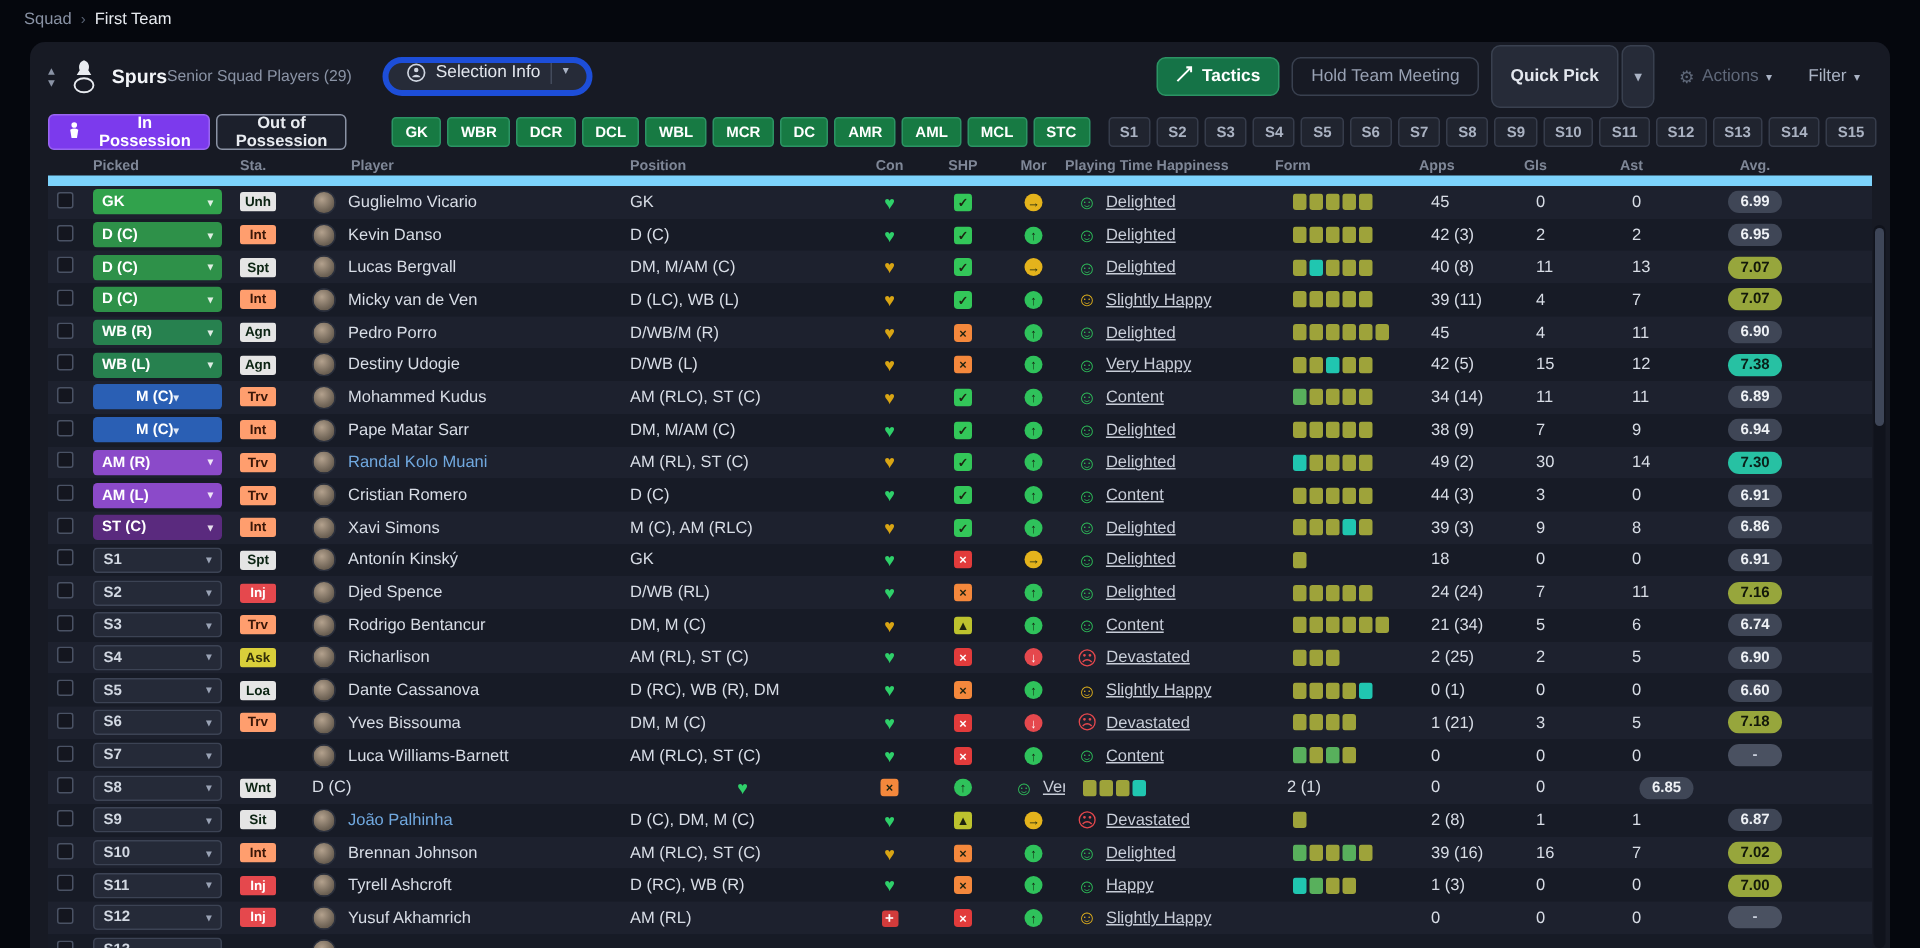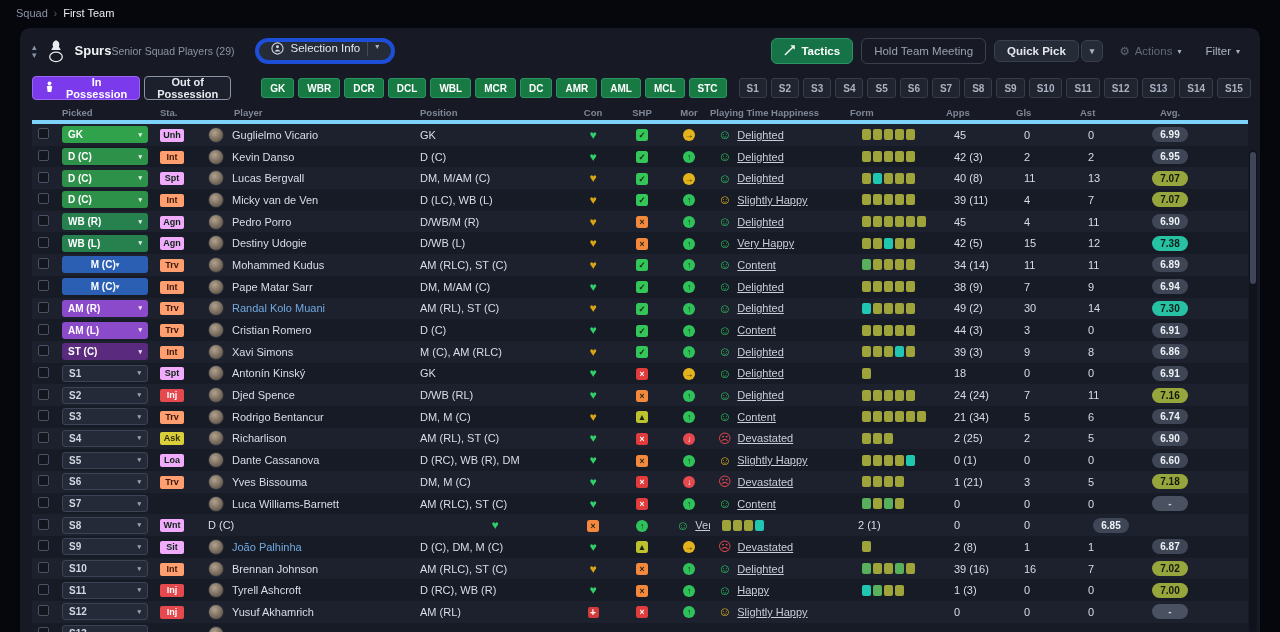--- a/index.html
+++ b/index.html
@@ -29,21 +29,21 @@
   .pill-btn { display:flex; align-items:flex-start; gap:7px; height:26px; padding:0 12px;
     background:#262b38; border:4px solid #1d4ed8; border-radius:14px; color:#e3e7ee; font-size:11.5px; }
   .pill-btn .divider { width:1px; height:14px; background:#434b5c; }
   .chev { font-size:8px; color:#aab3c4; }
   .ph-right { display:flex; align-items:center; gap:8px; }
   .tactics-btn { display:flex; align-items:center; gap:6px; height:26px; padding:0 12px;
     background:#157347; border:1px solid #2c9464; border-radius:6px; color:#fff; font-size:11.5px; font-weight:bold; }
   .ghost-btn { height:26px; padding:0 12px; background:transparent; border:1px solid #39404f;
     border-radius:6px; color:#98a1b3; font-size:11.5px; }
   .split { display:flex; gap:2px; }
-  .dark-btn { height:22px; padding:0 12px; background:#262b38; border:1px solid #39404f;
+  .dark-btn { height:42px; padding:0 12px; background:#262b38; border:1px solid #39404f;
     border-radius:6px; color:#e3e7ee; font-size:11.5px; font-weight:bold; }
   .chev-only { padding:0 8px; color:#aab3c4; font-size:9px; }
   .muted-btn { display:flex; align-items:center; gap:5px; height:26px; padding:0 8px;
     background:transparent; border:none; color:#5f6879; font-size:11.5px; }
   .ghost2-btn { display:flex; align-items:center; gap:5px; height:26px; padding:0 8px;
     background:transparent; border:none; color:#aab3c4; font-size:11.5px; }
 
   
   .tabs-row { height:24px; margin:8px 12px 4px; display:flex; align-items:center; gap:4px; }
   .poss { height:24px; display:flex; align-items:center; gap:12px; padding:0 12px; border-radius:4px;
@@ -54,42 +54,42 @@
   .pos-filters { margin-left:26px; }
   .slot-filters { margin-left:8px; }
   .pos-btn { height:20px; padding:0 8px; background:#177a43; border:1px solid #2c9464; border-radius:3px;
     color:#fff; font-size:10px; font-weight:bold; }
   .slot-btn { height:20px; padding:0 7px; background:#20242f; border:1px solid #363c4b; border-radius:3px;
     color:#aab2c2; font-size:10px; font-weight:bold; }
 
   
   :root { --cols: 30px 98px 48px 212px 150px 46px 52px 42px 140px 96px 70px 64px 62px 56px; }
   .thead { height:20px; margin:0 12px; display:grid; grid-template-columns:var(--cols);
-    align-items:center; border-bottom:4px solid #7dd3fc; }
+    align-items:center; border-bottom:7px solid #7dd3fc; }
   .hc { font-size:9.5px; font-weight:bold; color:#7f8797; cursor:pointer; }
   .hc.center { text-align:center; }
   .hc.player-h { padding-left:26px; }
   .tbody { margin:0 12px; height:510px; overflow:hidden; }
   .trow { height:21.7px; display:grid; grid-template-columns:var(--cols); align-items:center;
     background:#1d212e; }
   .trow.alt { background:#171b26; }
   .cell { font-size:11px; color:#d8dde6; overflow:hidden; white-space:nowrap; }
   .c-check { padding-left:6px; }
   .checkbox { display:inline-block; width:11px; height:11px; border:1.5px solid #4a5264;
     border-radius:2px; background:#14161f; cursor:pointer; }
   .picked-select { width:86px; height:17px; border-radius:3px; display:flex; align-items:center;
     justify-content:space-between; padding:0 6px; font-size:10px; font-weight:bold; color:#fff; cursor:pointer; }
   .picked-select .chev { font-size:7px; color:rgba(255,255,255,.85); }
   .pk-gk { background:#31a24c; } .pk-d { background:#2e9149; } .pk-wb { background:#27814f; }
   .pk-m { background:#2a5fb4;justify-content:center; } .pk-am { background:#8b4ac9; } .pk-st { background:#5a2a7e; }
   .pk-slot { background:#252a38; border:1px solid #3c4354; color:#d2d8e2; }
   .pk-slot .chev { color:#9aa3b5; }
   .status-badge { display:inline-block; min-width:24px; padding:0 3px; height:13px; line-height:13px;
     border-radius:2px; font-size:9px; font-weight:bold; text-align:center; }
-  .st-green { background:#f0abfc; color:#0c2413; }
+  .st-green { background:#e5e5e5; color:#0c2413; }
   .st-orange { background:#ff9e6e; color:#3a1708; }
   .st-red { background:#e5484d; color:#fff; }
   .st-yellow { background:#d9cf3a; color:#34300a; }
   .c-player { display:flex; align-items:center; gap:8px; }
   .avatar { width:16px; height:16px; border-radius:50%; flex:0 0 16px;
     background:radial-gradient(circle at 40% 35%, #b3a18d, #6a5f52 70%); border:1px solid #2a2f3c; }
   .pname { color:#d8dde6; cursor:pointer; }
   .pname.plink { color:#71a9e0; }
   .c-center { text-align:center; }
   .con-icon { font-size:12px; }

